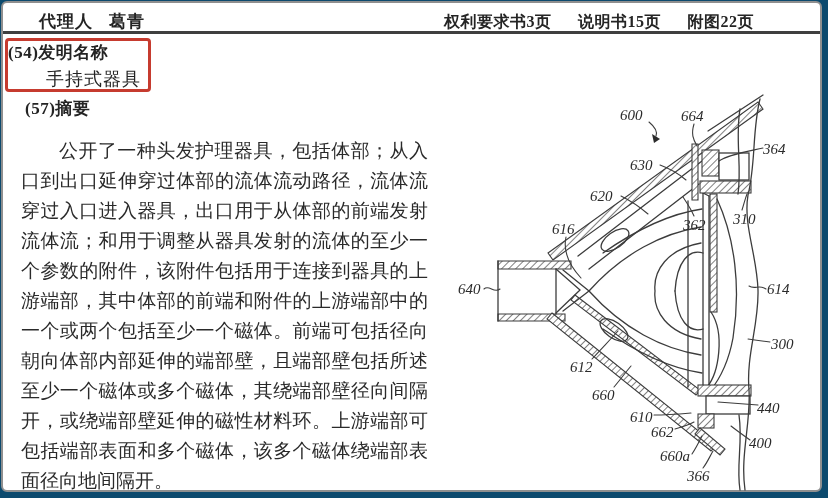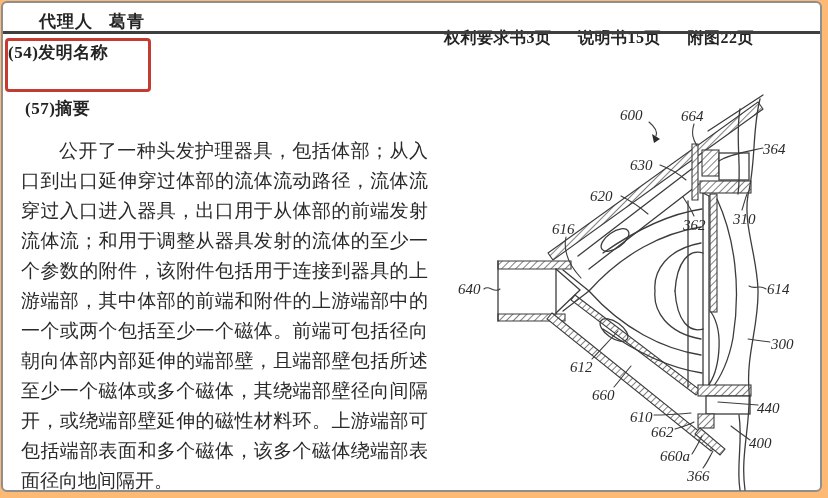--- a/index.html
+++ b/index.html
@@ -1,23 +1,23 @@
 <!DOCTYPE html>
 <html><head>
 <meta charset="utf-8">
 <style>
   html,body{margin:0;padding:0;background:#fdfdfd;}
-  .stage{position:relative;width:828px;height:498px;background:#fdba74;overflow:hidden;
+  .stage{position:relative;width:828px;height:498px;background:#0c4a6e;overflow:hidden;
          font-family:"Liberation Serif","DejaVu Serif",serif;color:#242424;}
   .page{position:absolute;left:1px;top:1px;width:817px;height:487px;
         border:2px solid #8f8f8f;border-radius:6px;background:#fff;}
   
   .hdr-left{position:absolute;left:36px;top:7px;font-size:17px;font-weight:bold;letter-spacing:1px;}
   .hdr-left .name{margin-left:16px;}
-  .hdr-right{position:absolute;right:66px;top:25px;font-size:16px;font-weight:bold;letter-spacing:0.5px;}
+  .hdr-right{position:absolute;right:66px;top:9px;font-size:16px;font-weight:bold;letter-spacing:0.5px;}
   .hdr-right span{margin-left:22px;}
   .rule{position:absolute;left:0px;top:28px;width:817px;height:3px;background:#3f3f3f;}
   
   .red-box{position:absolute;left:2px;top:35px;width:146px;height:54px;
            border:3px solid #c63b2f;border-radius:4px;box-sizing:border-box;}
   .field-54{position:absolute;left:5px;top:38px;font-size:17px;font-weight:bold;letter-spacing:0.5px;}
   .inv-title{position:absolute;left:43px;top:64px;font-size:18px;letter-spacing:1px;}
   .field-57{position:absolute;left:22px;top:94px;font-size:17px;font-weight:bold;letter-spacing:0.5px;}
   .abstract{position:absolute;left:6px;top:121px;width:407px;margin:12px;
             font-size:19px;line-height:30px;text-align:justify;text-indent:2em;
@@ -42,20 +42,21 @@
     </div>
     <div class="hdr-right">
       <span>权利要求书3页</span>
       <span>说明书15页</span>
       <span>附图22页</span>
     </div>
     <div class="rule"></div>
 
     <div class="red-box"></div>
     <div class="field-54">(54)发明名称</div>
+    <div class="inv-title">手持式器具</div>
 
     <div class="field-57">(57)摘要</div>
     <p class="abstract">公开了一种头发护理器具，包括体部；从入口到出口延伸穿过体部的流体流动路径，流体流穿过入口进入器具，出口用于从体部的前端发射流体流；和用于调整从器具发射的流体的至少一个参数的附件，该附件包括用于连接到器具的上游端部，其中体部的前端和附件的上游端部中的一个或两个包括至少一个磁体。前端可包括径向朝向体部内部延伸的端部壁，且端部壁包括所述至少一个磁体或多个磁体，其绕端部壁径向间隔开，或绕端部壁延伸的磁性材料环。上游端部可包括端部表面和多个磁体，该多个磁体绕端部表面径向地间隔开。</p>
 
     <svg class="fig" viewBox="0 0 828 498">
       <defs>
         <pattern id="h" width="5" height="5" patternUnits="userSpaceOnUse" patternTransform="rotate(45)">
           <rect width="5" height="5" fill="#fff"></rect>
           <line x1="0" y1="0" x2="0" y2="5" stroke="#4a4a4a" stroke-width="1.4"></line>
         </pattern>

